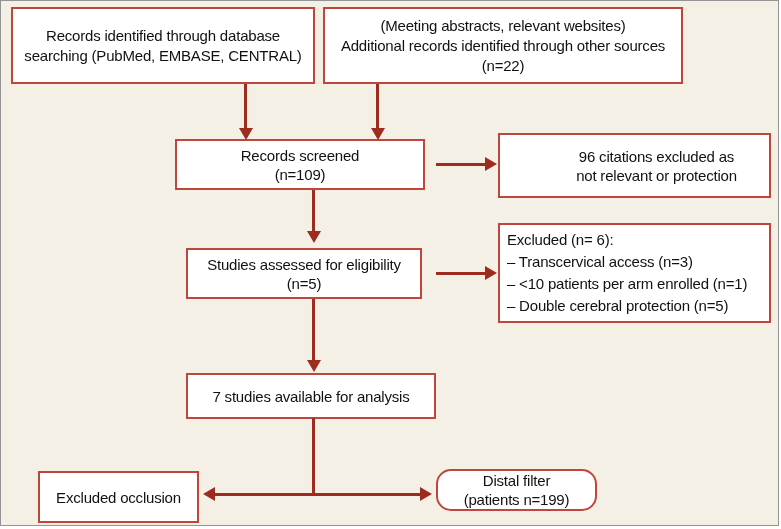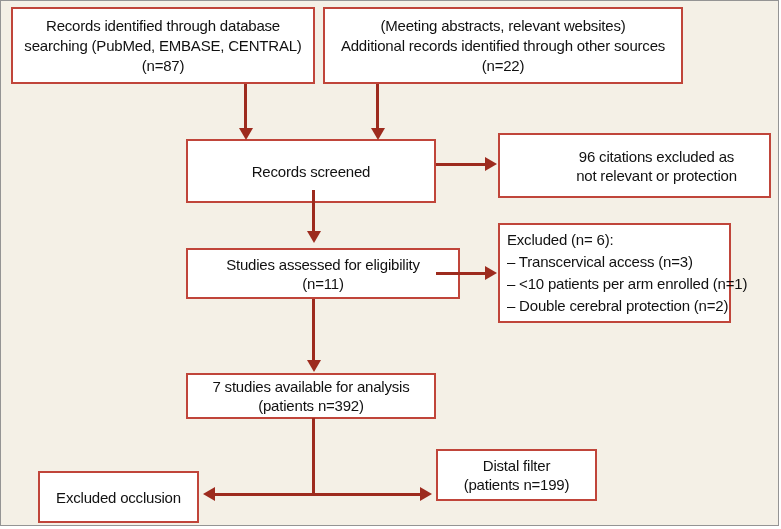--- a/index.html
+++ b/index.html
@@ -28,28 +28,28 @@
     flex-direction: column;
     justify-content: center;
     text-align: center;
     font-size: 15px;
     line-height: 19px;
     letter-spacing: -0.2px;
   }
   .box span { display: block; white-space: nowrap; }
   .b-db      { left: 10px;  top: 6px;   width: 304px; height: 77px; line-height: 20px; }
   .b-other   { left: 322px; top: 6px;   width: 360px; height: 77px; line-height: 20px; }
-  .b-screen  { left: 185px; top: 138px; width: 250px; height: 64px; }
+  .b-screen  { left: 174px; top: 138px; width: 250px; height: 51px; }
   .b-cit     { left: 497px; top: 132px; width: 273px; height: 65px; padding-left: 44px; }
-  .b-assess  { left: 185px; top: 247px; width: 274px; height: 51px; }
-  .b-excl    { left: 497px; top: 222px; width: 233px; height: 100px;
+  .b-assess  { left: 185px; top: 247px; width: 236px; height: 51px; }
+  .b-excl    { left: 497px; top: 222px; width: 273px; height: 100px;
                text-align: left; padding-left: 7px; line-height: 22px; }
   .b-anal    { left: 185px; top: 372px; width: 250px; height: 46px; justify-content: center; }
   .b-prox    { left: 37px;  top: 470px; width: 161px; height: 52px; }
-  .b-dist    { left: 435px; top: 448px; width: 161px; height: 52px; }
+  .b-dist    { left: 435px; top: 468px; width: 161px; height: 42px; border-radius: 15px; }
 
   .vstem, .hstem { position: absolute; background: var(--arrow, #9d2b1e); }
   .vstem { width: 3px; }
   .hstem { height: 3px; }
   .head { position: absolute; width: 0; height: 0; }
   .head-down  { border-left: 7px solid transparent; border-right: 7px solid transparent;
                 border-top: 12px solid var(--arrow, #9d2b1e); }
   .head-right { border-top: 7px solid transparent; border-bottom: 7px solid transparent;
                 border-left: 12px solid var(--arrow, #9d2b1e); }
   .head-left  { border-top: 7px solid transparent; border-bottom: 7px solid transparent;
@@ -57,50 +57,49 @@
 </style>
 </head>
 <body>
 
 <div id="app">
   <div id="diagram">
 
     <div class="box b-db">
       <span>Records identified through database</span>
       <span>searching (PubMed, EMBASE, CENTRAL)</span>
-      <span>(n=87)</span>
     </div>
     <div class="box b-other">
       <span>(Meeting abstracts, relevant websites)</span>
       <span>Additional records identified through other sources</span>
       <span>(n=22)</span>
     </div>
 
     <div class="box b-screen">
       <span>Records screened</span>
+      <span>(n=109)</span>
     </div>
     <div class="box b-cit">
       <span>96 citations excluded as</span>
       <span>not relevant or protection</span>
     </div>
 
     <div class="box b-assess">
       <span>Studies assessed for eligibility</span>
-      <span>(n=11)</span>
+      <span>(n=5)</span>
     </div>
     <div class="box b-excl">
       <span>Excluded (n= 6):</span>
       <span>– Transcervical access (n=3)</span>
       <span>– &lt;10 patients per arm enrolled (n=1)</span>
-      <span>– Double cerebral protection (n=2)</span>
+      <span>– Double cerebral protection (n=5)</span>
     </div>
 
     <div class="box b-anal">
       <span>7 studies available for analysis</span>
-      <span>(patients n=392)</span>
     </div>
     <div class="box b-prox">
       <span>Excluded occlusion</span>
     </div>
     <div class="box b-dist">
       <span>Distal filter</span>
       <span>(patients n=199)</span>
     </div>
 
     <div class="vstem" style="left:243px; top:83px; height:45px;"></div>

